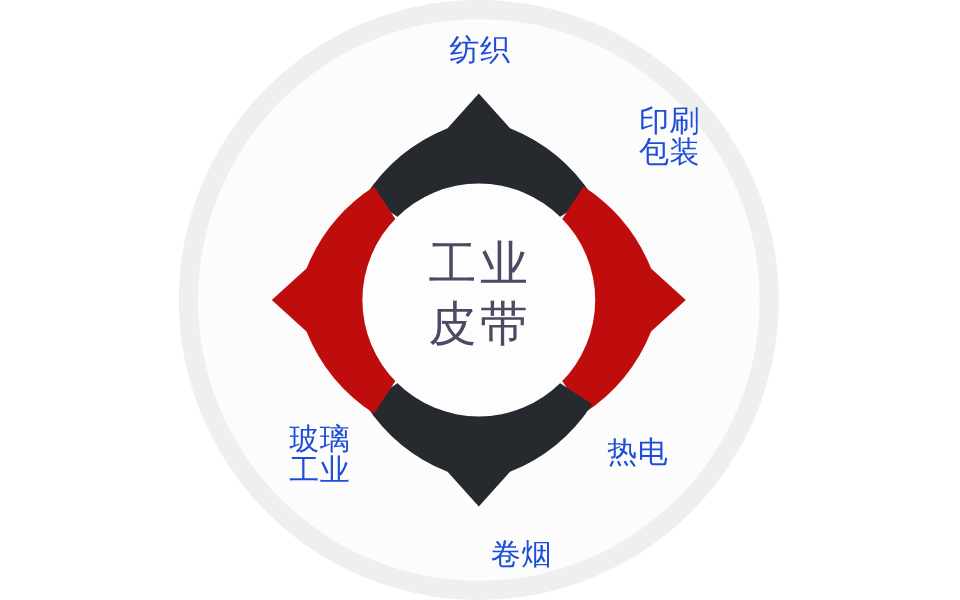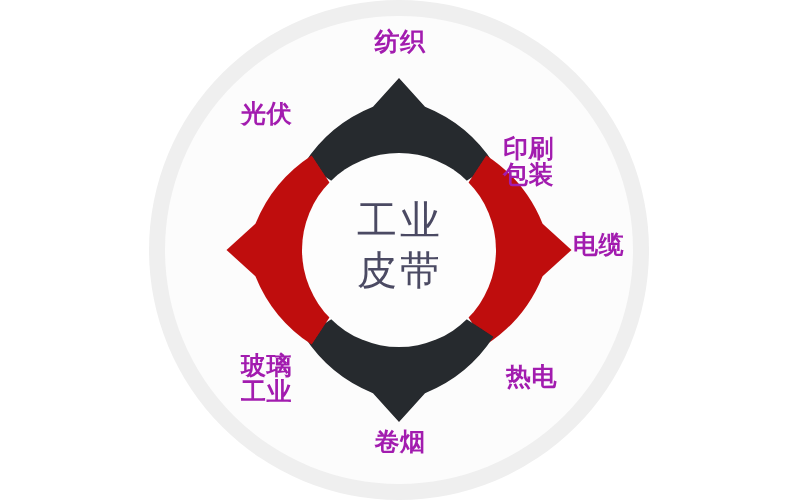--- a/index.html
+++ b/index.html
@@ -21,46 +21,46 @@
   }
   #wheel-svg {
     position: absolute;
     left: 0;
     top: 0;
     width: 800px;
     height: 500px;
   }
   .label {
     position: absolute;
-    color: #a21caf;
+    color: #1d4ed8;
     font-size: 25px;
-    font-weight: 700;
+    font-weight: 400;
     line-height: 1.08;
     letter-spacing: 0.5px;
     white-space: pre;
     text-align: center;
     -webkit-font-smoothing: antialiased;
   }
   .label.two-line { line-height: 1.05; }
   .center-text {
     position: absolute;
     color: #4b4a63;
     font-size: 40px;
     font-weight: 400;
     line-height: 1.25;
     letter-spacing: 3px;
     text-align: center;
     white-space: pre;
   }
   
   #lab-0 { left: 340px; top: 28px;  width: 120px; }           
-  #lab-1 { left: 503px; top: 88px;  width: 110px; text-align:left;margin-top:48px; }  
+  #lab-1 { left: 503px; top: 88px;  width: 110px; text-align:center; }  
   #lab-2 { left: 573px; top: 231px; width: 100px; text-align:left; }  
   #lab-3 { left: 506px; top: 363px; width: 110px; text-align:left; }  
-  #lab-4 { left: 340px; top: 428px; width: 120px; }           
+  #lab-4 { left: 340px; top: 448px; width: 120px; text-align: right; }           
   #lab-5 { left: 196px; top: 353px; width: 96px; text-align:right; } 
   #lab-6 { left: 128px; top: 231px; width: 100px; text-align:right; }
   #lab-7 { left: 188px; top: 100px; width: 104px; text-align:right; }
   #center-label { left: 300px; top: 195px; width: 200px; }
 </style>
 </head>
 <body>
 
 <div id="stage">
 
@@ -120,28 +120,26 @@
     </g>
 
     <circle cx="399" cy="250" r="97" fill="#fdfdfd"></circle>
   </svg>
 
   <div class="label" id="lab-0">纺织</div>
 
   <div class="label two-line" id="lab-1">印刷
 包装</div>
 
-  <div class="label" id="lab-2">电缆</div>
 
   <div class="label" id="lab-3">热电</div>
 
   <div class="label" id="lab-4">卷烟</div>
 
   <div class="label two-line" id="lab-5">玻璃
 工业</div>
 
 
-  <div class="label" id="lab-7">光伏</div>
 
   <div class="center-text" id="center-label">工业
 皮带</div>
 
 </div>
 
 </body></html>

